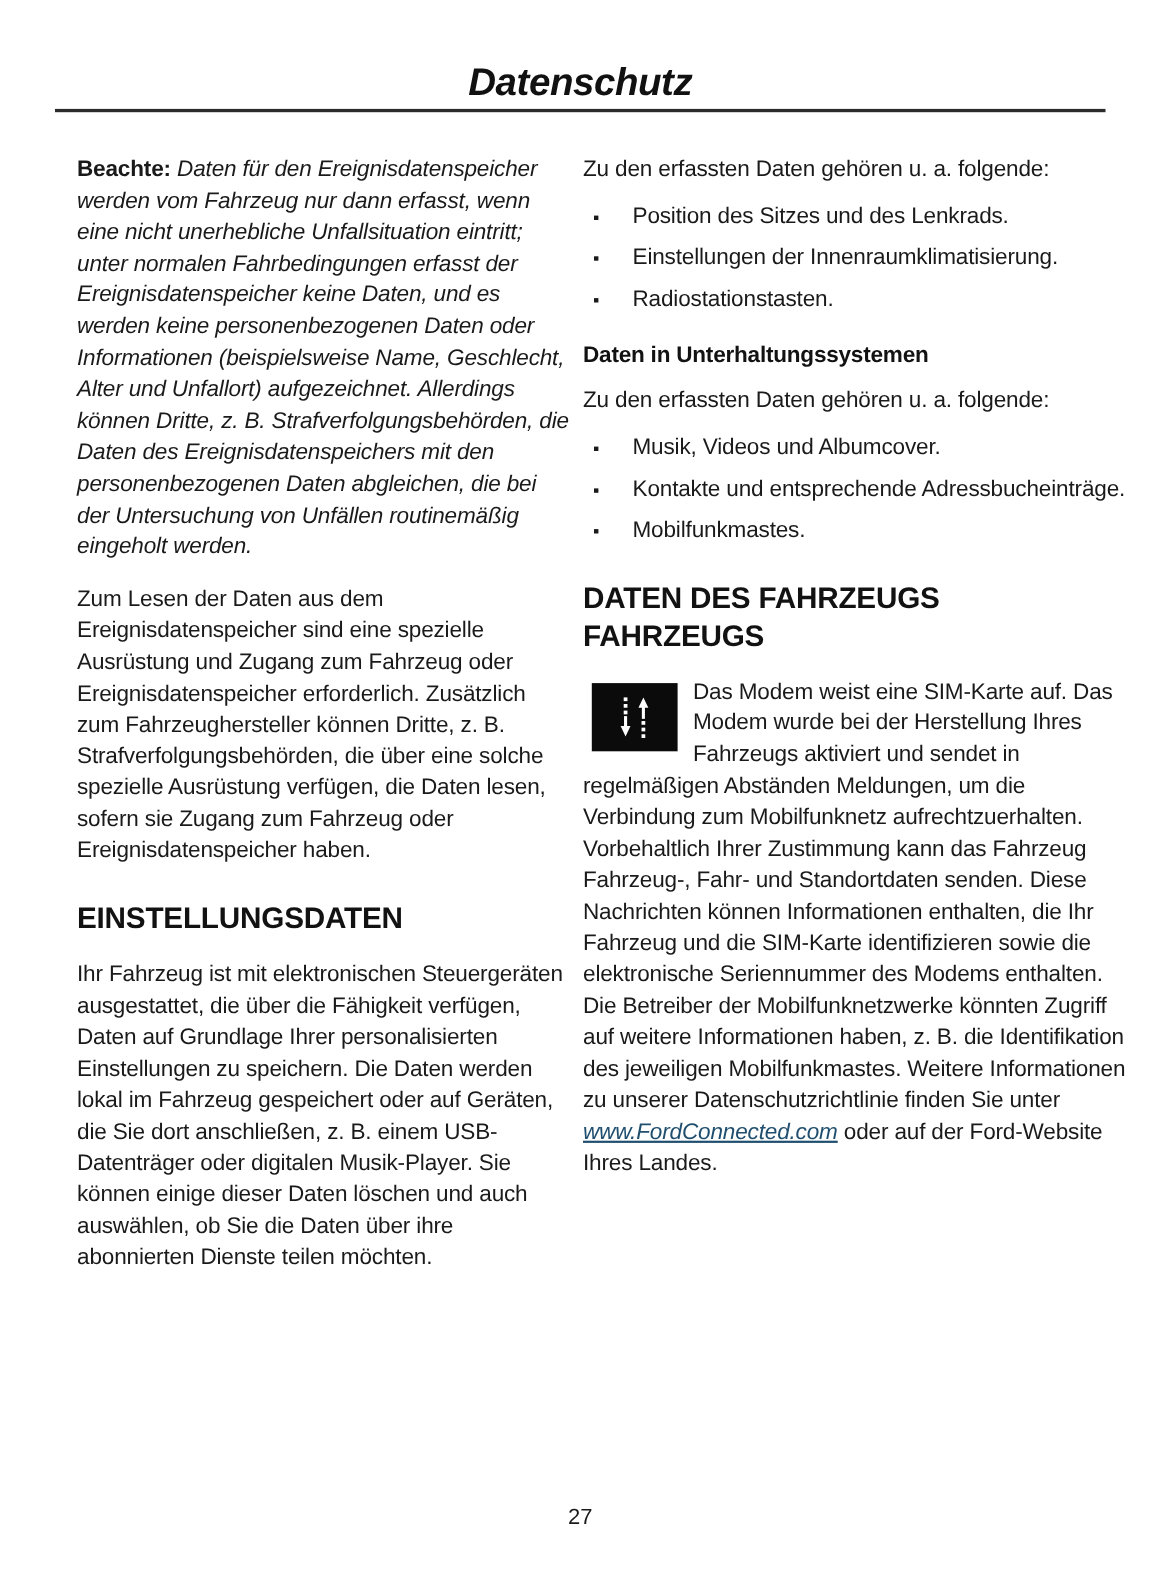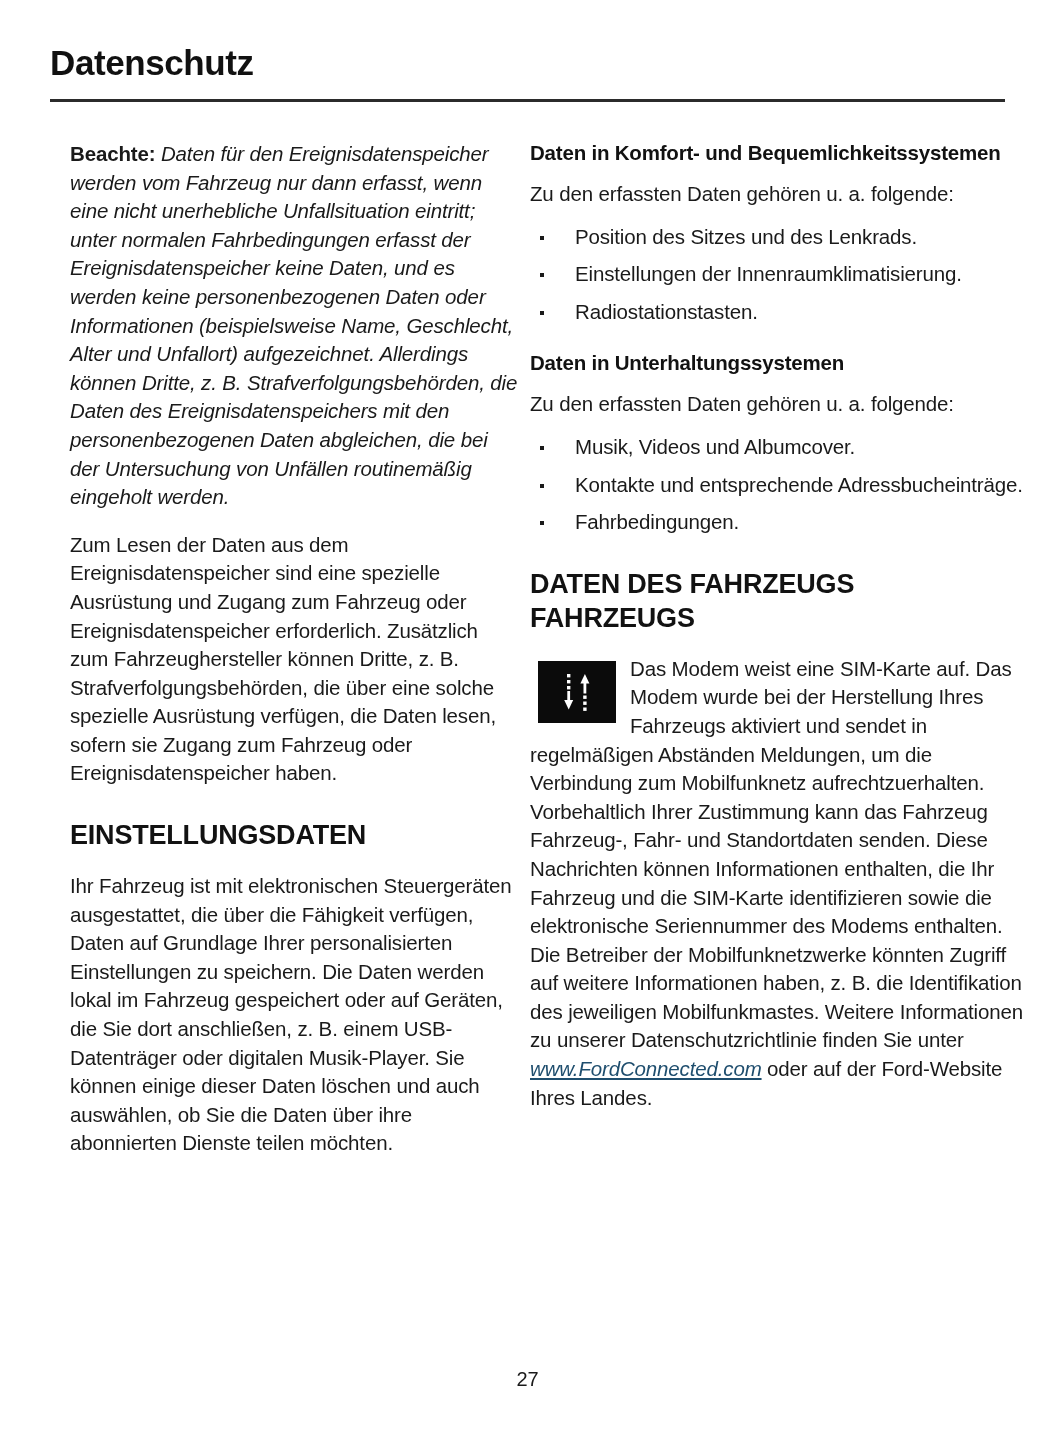--- a/index.html
+++ b/index.html
@@ -21,23 +21,24 @@
     position: absolute;
     left: 0; top: 0;
     width: 1055px;
     height: 1448px;
   }
 
   
   .page-header {
     position: absolute;
     left: 50px;
-    top: 44px;
+    top: 56px;
     width: 955px;
-    text-align: left;
+    text-align: center;
+    font-style: italic;
   }
   .page-title {
     font-size: 35px;
     font-weight: 700;
     letter-spacing: -0.4px;
     color: #111111;
     line-height: 1.1;
     margin: 0;
   }
   .header-rule {
@@ -205,34 +206,33 @@
       <p class="body">Zum Lesen der Daten aus dem Ereignisdatenspeicher sind eine spezielle Ausrüstung und Zugang zum Fahrzeug oder Ereignisdatenspeicher erforderlich. Zusätzlich zum Fahrzeughersteller können Dritte, z. B. Strafverfolgungsbehörden, die über eine solche spezielle Ausrüstung verfügen, die Daten lesen, sofern sie Zugang zum Fahrzeug oder Ereignisdatenspeicher haben.</p>
 
       <h1 class="section">EINSTELLUNGSDATEN</h1>
 
       <p class="body">Ihr Fahrzeug ist mit elektronischen Steuergeräten ausgestattet, die über die Fähigkeit verfügen, Daten auf Grundlage Ihrer personalisierten Einstellungen zu speichern. Die Daten werden lokal im Fahrzeug gespeichert oder auf Geräten, die Sie dort anschließen, z. B. einem USB-Datenträger oder digitalen Musik-Player. Sie können einige dieser Daten löschen und auch auswählen, ob Sie die Daten über ihre abonnierten Dienste teilen möchten.</p>
 
     </div>
 
     <div class="col col-right">
 
-      <h2 class="subsection">Daten in Komfort- und Bequemlichkeitssystemen</h2>
       <p class="body tight">Zu den erfassten Daten gehören u. a. folgende:</p>
       <ul class="bullets">
         <li>Position des Sitzes und des Lenkrads.</li>
         <li>Einstellungen der Innenraumklimatisierung.</li>
         <li>Radiostationstasten.</li>
       </ul>
 
       <h2 class="subsection spaced">Daten in Unterhaltungssystemen</h2>
       <p class="body tight">Zu den erfassten Daten gehören u. a. folgende:</p>
       <ul class="bullets">
         <li>Musik, Videos und Albumcover.</li>
         <li>Kontakte und entsprechende Adressbucheinträge.</li>
-        <li>Fahrbedingungen.</li>
+        <li>Mobilfunkmastes.</li>
       </ul>
 
       <h1 class="section">DATEN DES FAHRZEUGS FAHRZEUGS</h1>
 
       <div class="icon-note clearfix">
         <div class="note-icon">
           <svg width="44" height="40" viewBox="0 0 44 40" xmlns="http://www.w3.org/2000/svg">
 
             <rect x="12" y="2" width="3.4" height="3.4" fill="#ffffff"></rect>
             <rect x="12" y="8" width="3.4" height="3.4" fill="#ffffff"></rect>

